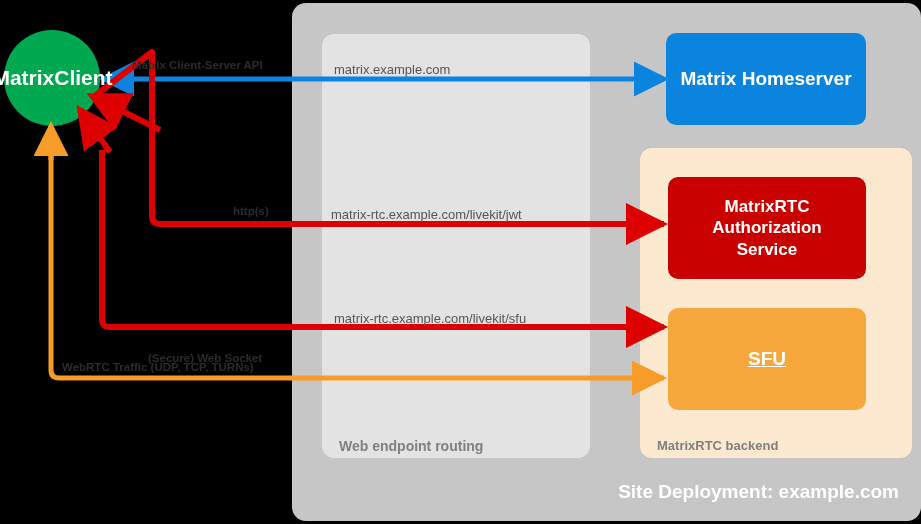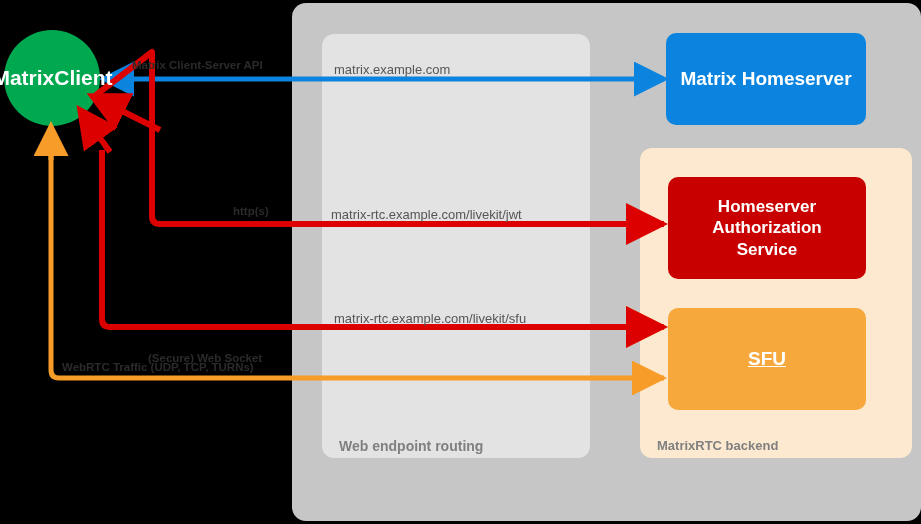--- a/index.html
+++ b/index.html
@@ -70,31 +70,32 @@
   <div class="node-label txt-white-bold" style="left:5px;top:40px;width:95px;height:76px;
        flex-direction:row;line-height:1.12;font-size:21px;">
     <span>Matrix</span>
     <span>Client</span>
   </div>
 
   <div class="node-label txt-white-bold" style="left:666px;top:33px;width:200px;height:92px;font-size:19px;">Matrix Homeserver</div>
 
   <div class="node-label txt-white-bold" style="left:668px;top:177px;width:198px;height:102px;
        flex-direction:column;line-height:1.24;font-size:17px;">
-    <span>Homeserver</span>
+    <span>MatrixRTC</span>
     <span>Authorization</span>
     <span>Service</span>
   </div>
 
   <div class="node-label txt-white-bold" style="left:668px;top:308px;width:198px;height:102px;font-size:19px;text-decoration:underline;">SFU</div>
 
   <div class="txt-gray-bold" style="position:absolute;left:339px;top:438px;font-size:14px;">Web endpoint routing</div>
 
   <div class="txt-gray-bold" style="position:absolute;left:657px;top:438px;font-size:13px;">MatrixRTC backend</div>
 
+  <div class="txt-white-bold" style="position:absolute;right:22px;top:481px;font-size:19px;">Site Deployment: example.com</div>
 
   <div class="flowlabel" style="left:132px;top:59px;">Matrix Client-Server API</div>
   <div class="flowlabel" style="left:233px;top:205px;">http(s)</div>
   <div class="flowlabel" style="left:148px;top:308px;margin-top:44px;">(Secure) Web Socket</div>
   <div class="flowlabel" style="left:62px;top:361px;">WebRTC Traffic (UDP, TCP, TURNs)</div>
 
   <div class="endpoint mono" style="left:334px;top:62px;">matrix.example.com</div>
   <div class="endpoint mono" style="left:331px;top:207px;">matrix-rtc.example.com/livekit/jwt</div>
   <div class="endpoint mono" style="left:334px;top:311px;">matrix-rtc.example.com/livekit/sfu</div>
 

